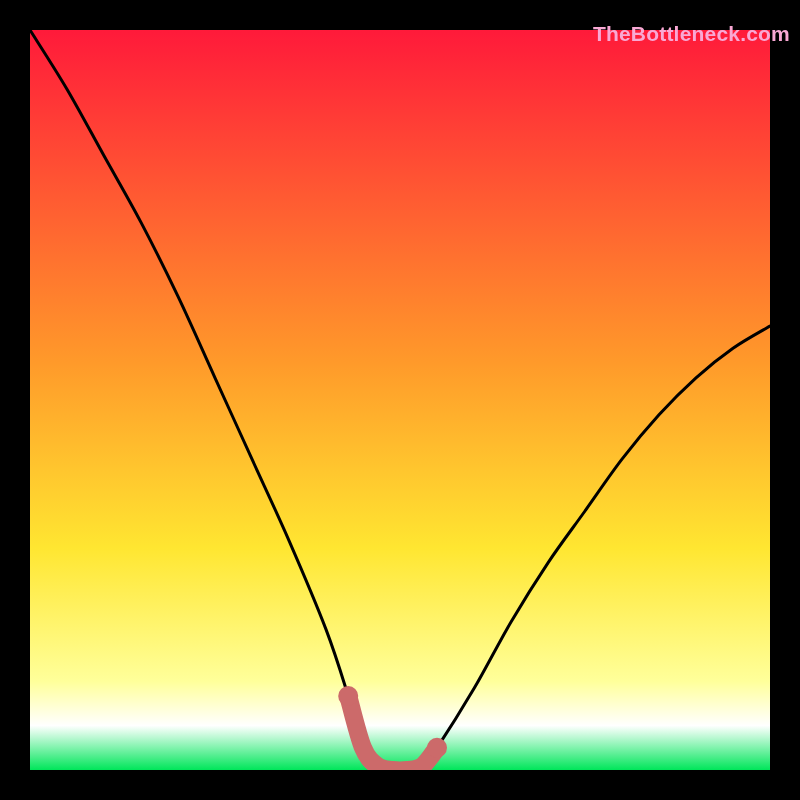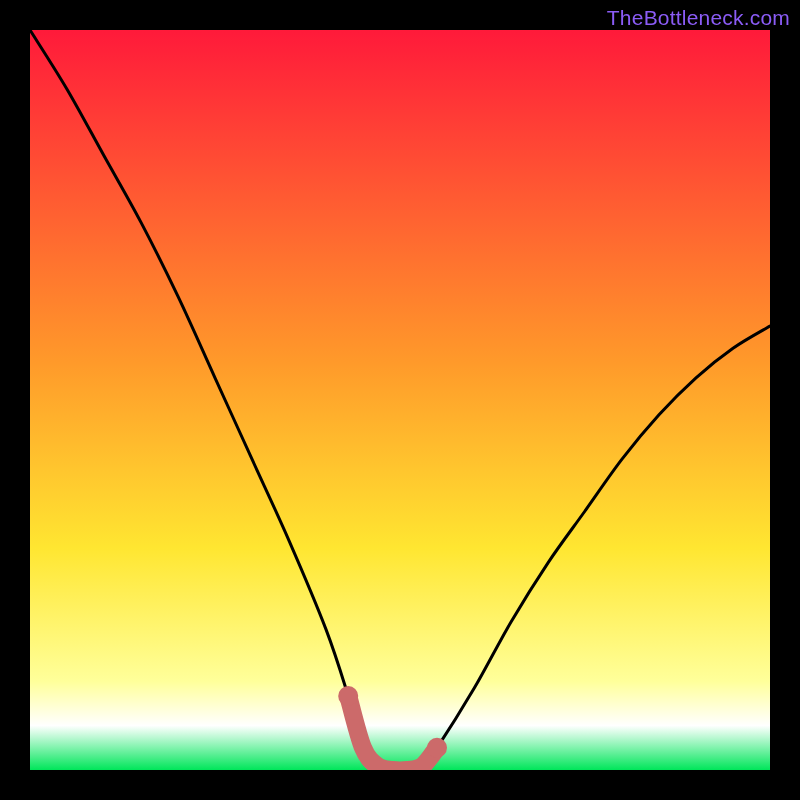--- a/index.html
+++ b/index.html
@@ -19,25 +19,25 @@
   }
   .plot {
     position: absolute;
     left: 30px;
     top: 30px;
     width: 740px;
     height: 740px;
   }
   .attribution {
     position: absolute;
-    top: 6px;
+    top: 22px;
     right: 10px;
-    color: #8b5cf6;
+    color: #f9a8d4;
     font-size: 21px;
-    font-weight: 400;
+    font-weight: 700;
     letter-spacing: 0.2px;
   }
 </style>
 </head>
 <body>
 
 <div class="stage">
 
   <svg class="plot" viewBox="0 0 740 740" preserveAspectRatio="none">
     <defs>

